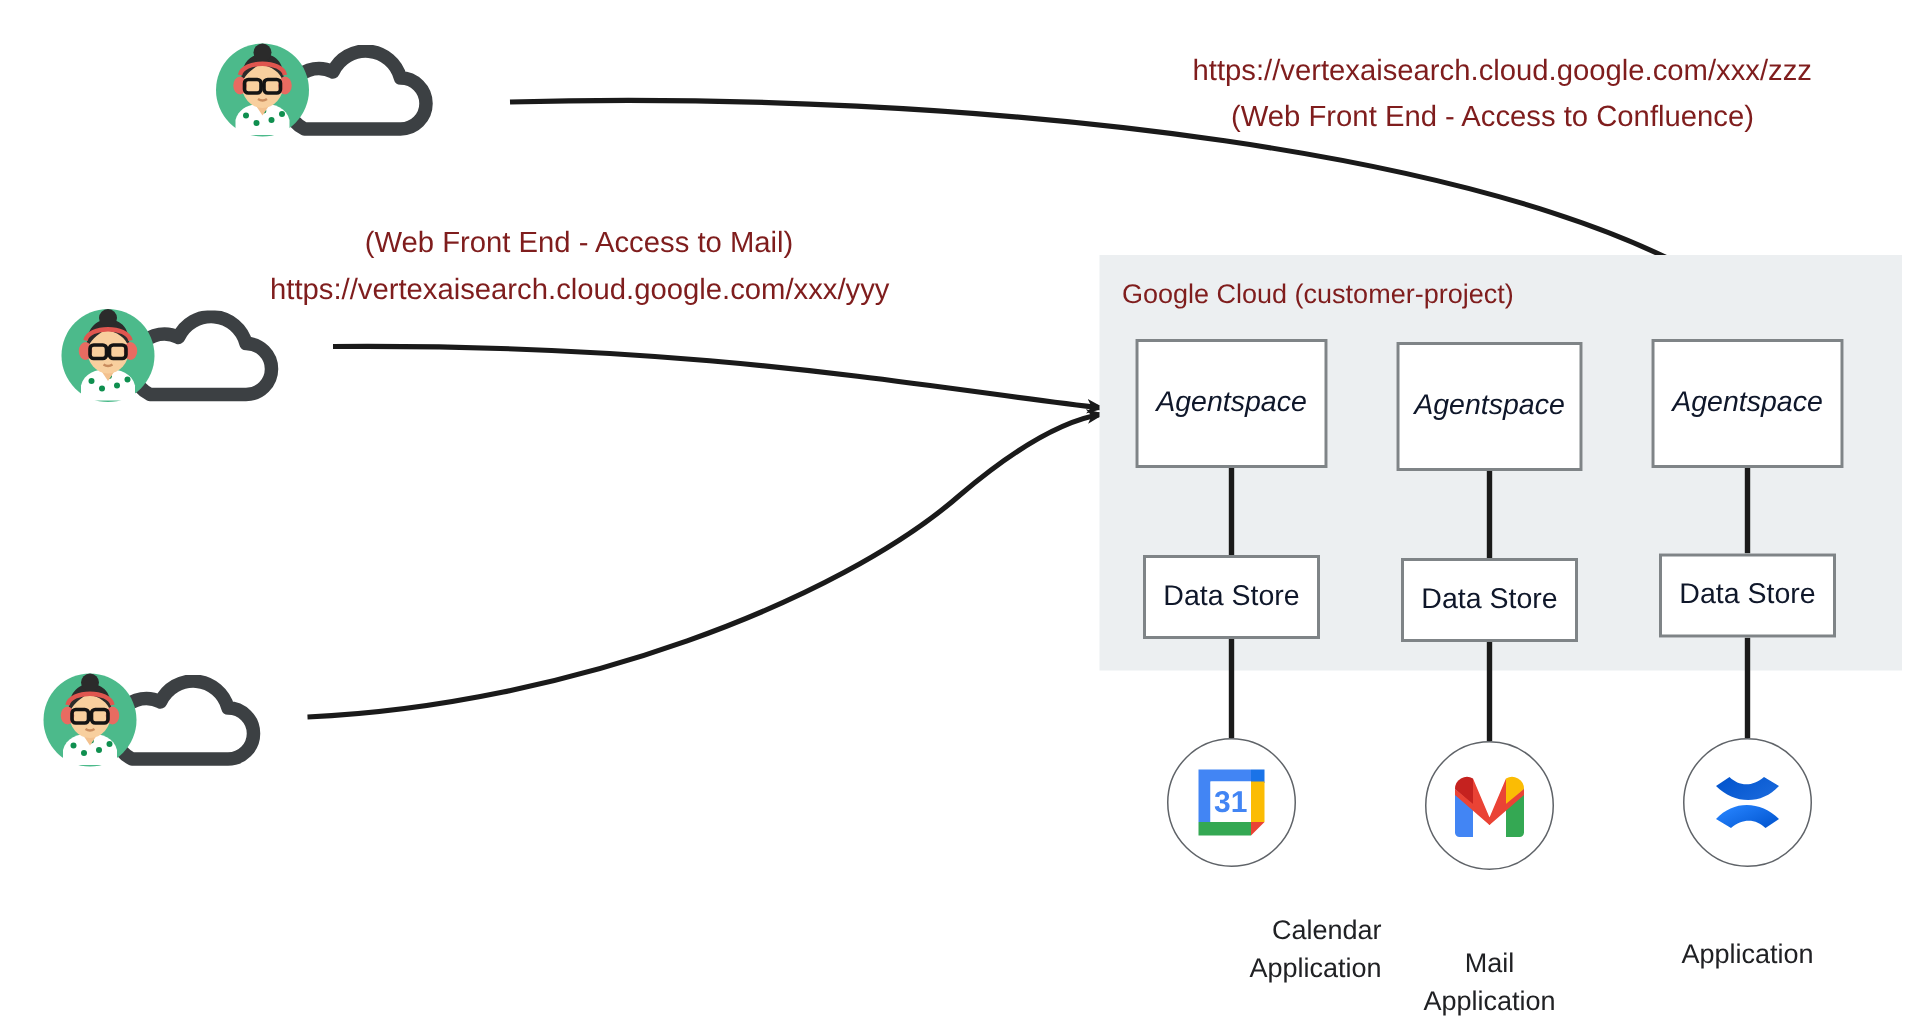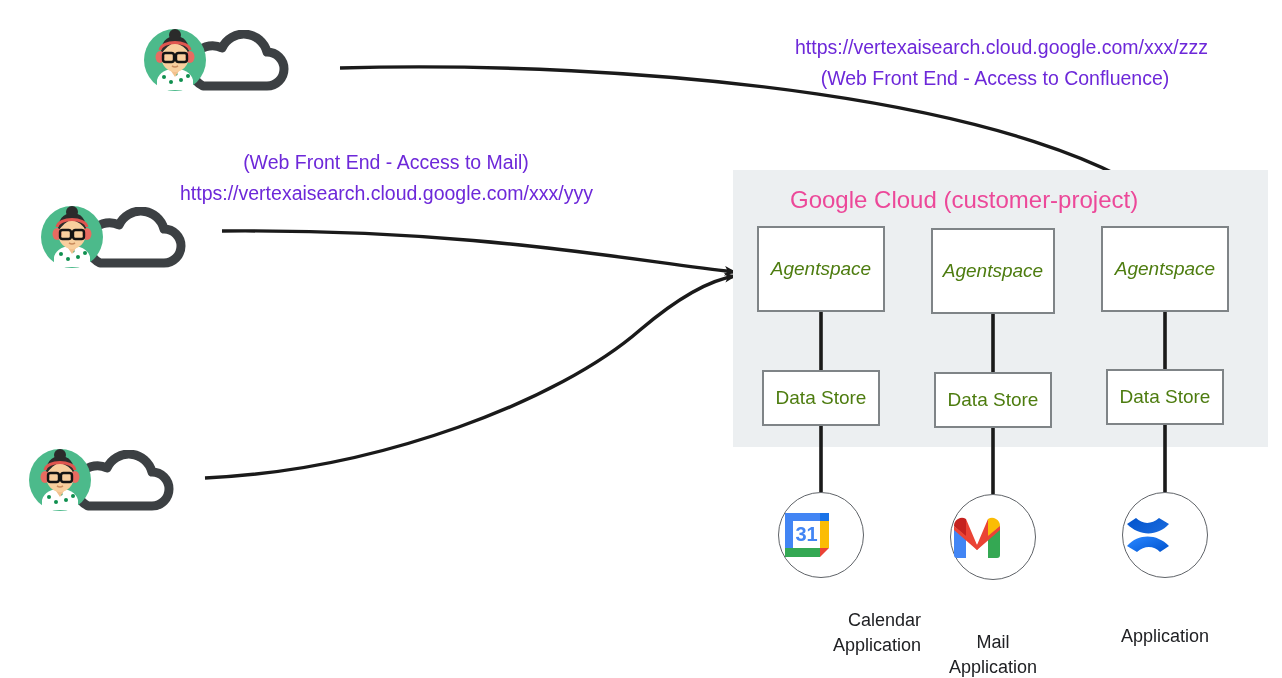--- a/index.html
+++ b/index.html
@@ -11,43 +11,43 @@
   .stage{position:absolute;inset:0;}
   svg.layer{position:absolute;left:0;top:0;width:1282px;height:678px;}
   svg.layer.behind{z-index:1;}
 
   .cloudgroup{position:absolute;z-index:3;}
   .avatar{position:absolute;left:0;top:0;width:64px;height:64px;z-index:2;}
   .cloudicon{position:absolute;left:32px;top:2px;width:120px;height:64px;z-index:1;}
 
   .label{
     position:absolute;z-index:5;text-align:center;
-    font-size:19.5px;line-height:31px;color:#6d28d9;white-space:nowrap;
+    font-size:19.5px;line-height:31px;color:#7f1d1d;white-space:nowrap;
   }
 
   .gcp-container{
     position:absolute;left:733px;top:170px;width:535px;height:277px;
     background:#eceff1;z-index:2;
   }
   .gcp-title{
-    position:absolute;left:790px;top:186px;z-index:3;
-    font-size:24px;color:#ec4899;white-space:nowrap;
+    position:absolute;left:748px;top:186px;z-index:3;
+    font-size:18px;color:#7f1d1d;white-space:nowrap;
   }
 
   .node{
     position:absolute;z-index:3;background:#ffffff;border:2px solid #7f8487;
     display:flex;align-items:center;justify-content:center;
-    font-size:19px;color:#4d7c0f;box-sizing:border-box;
+    font-size:19px;color:#0f172a;box-sizing:border-box;
   }
   .node.agentspace{font-style:italic;}
 
   .appcircle{
     position:absolute;z-index:3;width:86px;height:86px;border-radius:50%;
     background:#ffffff;border:1px solid #5f6368;
-    display:flex;align-items:center;justify-content:flex-start;box-sizing:border-box;
+    display:flex;align-items:center;justify-content:center;box-sizing:border-box;
   }
   .appcaption{
     position:absolute;z-index:5;text-align:center;
     font-size:18px;line-height:25px;color:#202124;white-space:nowrap;
   }
 </style>
 </head>
 <body>
 
 <div class="stage">

